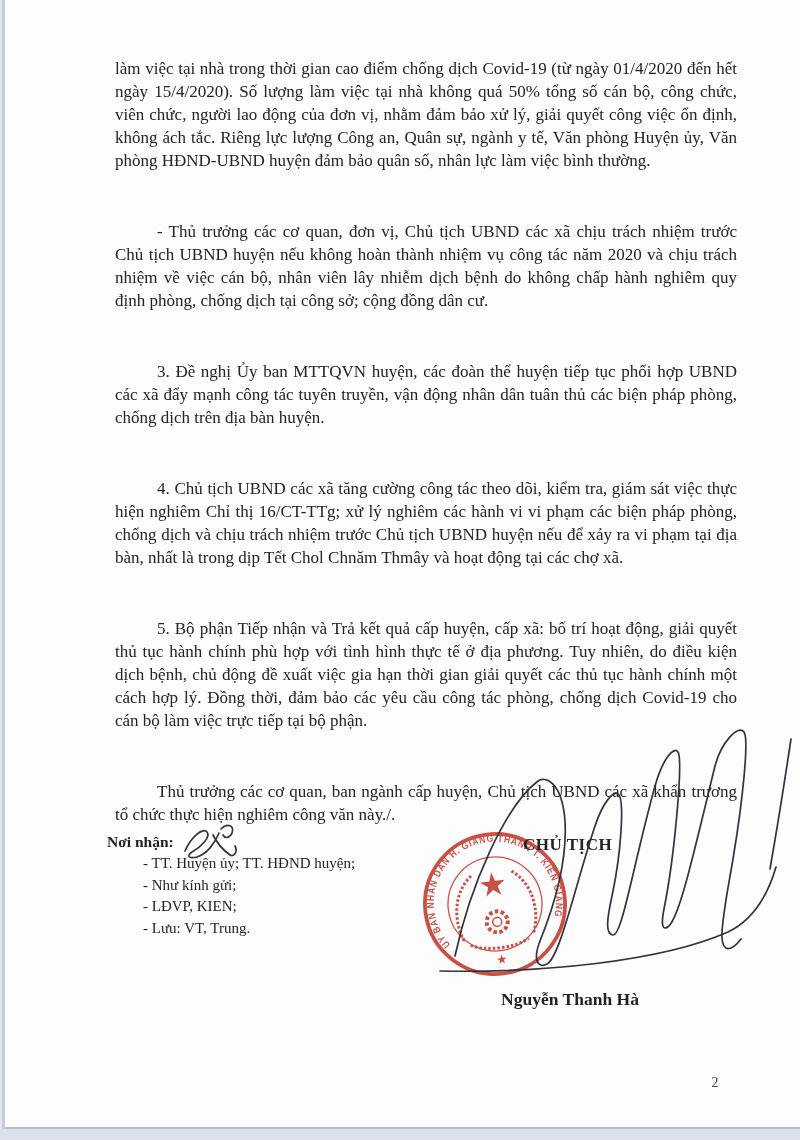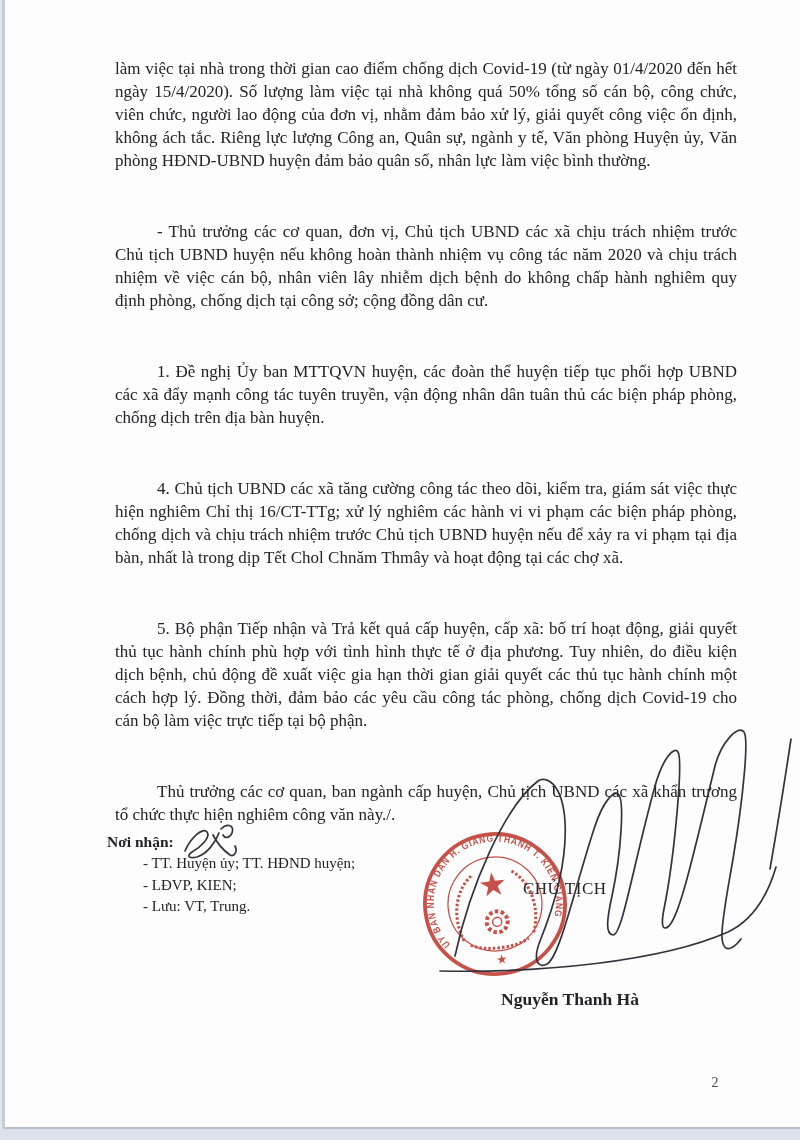--- a/index.html
+++ b/index.html
@@ -11,52 +11,53 @@
   .bottom-strip{position:absolute;left:0;top:1129px;width:800px;height:11px;background:#dde1ec;}
 
   .content{position:absolute;left:115px;top:57px;width:622px;color:#222228;}
   .content p{margin:0 0 3px 0;font-size:17px;line-height:23px;text-align:justify;}
   .content p.indent{text-indent:42px;margin-top:48px;}
 
   .sign-block{position:relative;margin-top:5px;height:218px;}
   .recipients{position:absolute;left:-8px;top:0;width:330px;}
   .recipients-label{font-size:15.5px;font-weight:bold;line-height:22px;}
   .recipient-item{font-size:15px;line-height:21.5px;margin-left:36px;}
-  .signer-title{position:absolute;left:408px;top:4px;font-size:17px;font-weight:normal;
-                letter-spacing:.5px;z-index:2;margin-top:44px;}
+  .signer-title{position:absolute;left:408px;top:4px;font-size:17px;font-weight:bold;
+                letter-spacing:.5px;z-index:2;}
   .signer-name{position:absolute;left:355px;top:158px;width:200px;text-align:center;
                font-size:17.5px;font-weight:bold;z-index:2;}
   .seal-svg{position:absolute;left:305px;top:-2px;z-index:1;}
   .signature-svg{position:absolute;left:310px;top:-112px;z-index:3;pointer-events:none;}
   .paraph-svg{position:absolute;left:62px;top:-12px;z-index:3;pointer-events:none;}
 
   .page-number{position:absolute;left:700px;top:1075px;width:30px;text-align:center;
                font-size:14px;color:#45474f;}
 </style>
 </head>
 <body>
 
 <div class="canvas">
   <div class="page"></div>
   <div class="edge-left"></div>
   <div class="bottom-strip"></div>
 
   <div class="content">
     <p>làm việc tại nhà trong thời gian cao điểm chống dịch Covid-19 (từ ngày 01/4/2020 đến hết ngày 15/4/2020). Số lượng làm việc tại nhà không quá 50% tổng số cán bộ, công chức, viên chức, người lao động của đơn vị, nhằm đảm bảo xử lý, giải quyết công việc ổn định, không ách tắc. Riêng lực lượng Công an, Quân sự, ngành y tế, Văn phòng Huyện ủy, Văn phòng HĐND-UBND huyện đảm bảo quân số, nhân lực làm việc bình thường.</p>
     <p class="indent">- Thủ trưởng các cơ quan, đơn vị, Chủ tịch UBND các xã chịu trách nhiệm trước Chủ tịch UBND huyện nếu không hoàn thành nhiệm vụ công tác năm 2020 và chịu trách nhiệm về việc cán bộ, nhân viên lây nhiễm dịch bệnh do không chấp hành nghiêm quy định phòng, chống dịch tại công sở; cộng đồng dân cư.</p>
-    <p class="indent">1. Đề nghị Ủy ban MTTQVN huyện, các đoàn thể huyện tiếp tục phối hợp UBND các xã đẩy mạnh công tác tuyên truyền, vận động nhân dân tuân thủ các biện pháp phòng, chống dịch trên địa bàn huyện.</p>
+    <p class="indent">3. Đề nghị Ủy ban MTTQVN huyện, các đoàn thể huyện tiếp tục phối hợp UBND các xã đẩy mạnh công tác tuyên truyền, vận động nhân dân tuân thủ các biện pháp phòng, chống dịch trên địa bàn huyện.</p>
     <p class="indent">4. Chủ tịch UBND các xã tăng cường công tác theo dõi, kiểm tra, giám sát việc thực hiện nghiêm Chỉ thị 16/CT-TTg; xử lý nghiêm các hành vi vi phạm các biện pháp phòng, chống dịch và chịu trách nhiệm trước Chủ tịch UBND huyện nếu để xảy ra vi phạm tại địa bàn, nhất là trong dịp Tết Chol Chnăm Thmây và hoạt động tại các chợ xã.</p>
     <p class="indent">5. Bộ phận Tiếp nhận và Trả kết quả cấp huyện, cấp xã: bố trí hoạt động, giải quyết thủ tục hành chính phù hợp với tình hình thực tế ở địa phương. Tuy nhiên, do điều kiện dịch bệnh, chủ động đề xuất việc gia hạn thời gian giải quyết các thủ tục hành chính một cách hợp lý. Đồng thời, đảm bảo các yêu cầu công tác phòng, chống dịch Covid-19 cho cán bộ làm việc trực tiếp tại bộ phận.</p>
     <p class="indent">Thủ trưởng các cơ quan, ban ngành cấp huyện, Chủ tịch UBND các xã khẩn trương tổ chức thực hiện nghiêm công văn này./.</p>
 
     <div class="sign-block">
 
       <div class="recipients">
         <div class="recipients-label">Nơi nhận:</div>
         <div class="recipient-item">- TT. Huyện ủy; TT. HĐND huyện;</div>
+        <div class="recipient-item">- Như kính gửi;</div>
         <div class="recipient-item">- LĐVP, KIEN;</div>
         <div class="recipient-item">- Lưu: VT, Trung.</div>
       </div>
 
       <svg class="paraph-svg" width="70" height="45" viewBox="0 0 70 45">
         <g fill="none" stroke="#34343e" stroke-width="1.7" stroke-linecap="round">
           <path d="M8 32 C14 18, 26 8, 30 13 C34 18, 24 28, 15 33 C9 37, 12 40, 20 38 C30 35, 38 24, 42 14"></path>
           <path d="M36 16 C40 24, 46 31, 53 36 C57 38, 61 33, 58 27"></path>
           <path d="M44 10 C50 4, 58 6, 55 14 C53 19, 48 20, 46 16"></path>
         </g>

